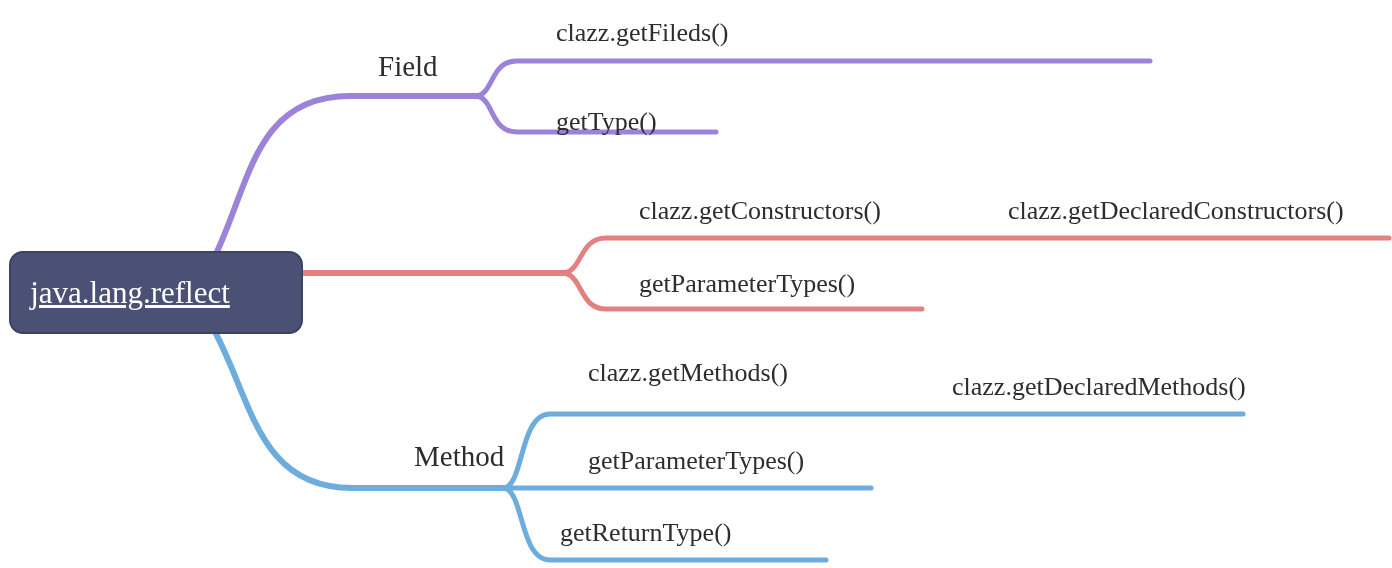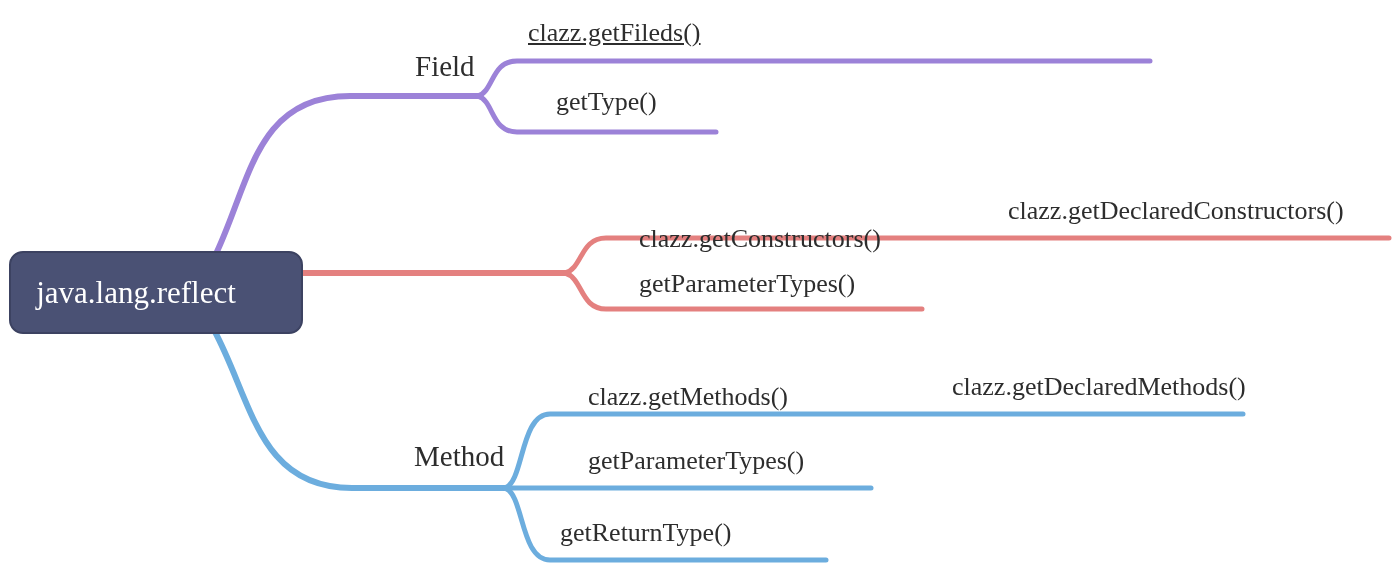--- a/index.html
+++ b/index.html
@@ -16,26 +16,27 @@
     position: absolute;
     color: #2d2d2d;
     line-height: 1.1;
     white-space: nowrap;
     cursor: default;
   }
   .branch-label { font-size: 29px; }
   .child-label  { font-size: 26px; }
   .root-label {
     position: absolute;
-    left: 16px; top: 252px;
+    left: 10px; top: 252px;
     width: 240px; height: 81px;
     display: flex; align-items: center; justify-content: center;
     color: #ffffff;
     font-size: 31px;
     white-space: nowrap;
+    text-decoration: underline;
   }
 </style>
 </head>
 <body>
 
 <div class="stage">
 
   <svg width="1392" height="568" viewBox="0 0 1392 568">
 
     <g fill="none" stroke-linecap="round">
@@ -51,27 +52,27 @@
       <path stroke-width="5" d="M 505 488 C 524 482 520 414 550 414 H 1243" stroke="#6cadde"></path>
       <path stroke-width="5" d="M 505 488 H 871" stroke="#6cadde"></path>
       <path stroke-width="5" d="M 505 488 C 524 494 520 560 550 560 H 826" stroke="#6cadde"></path>
     </g>
 
     <rect x="10" y="252" width="292" height="81" rx="13" stroke="#3c4261" stroke-width="2" fill="#4a5174"></rect>
   </svg>
 
   <div class="root-label">java.lang.reflect</div>
 
-  <div class="label branch-label" style="left:378px; top:51px;margin-left:37px;">Field</div>
-  <div class="label child-label" style="left:528px; top:19px;text-decoration:underline;">clazz.getFileds()</div>
-  <div class="label child-label" style="left:556px; top:88px;">getType()</div>
+  <div class="label branch-label" style="left:378px; top:51px;">Field</div>
+  <div class="label child-label" style="left:556px; top:19px;">clazz.getFileds()</div>
+  <div class="label child-label" style="left:556px; top:108px;">getType()</div>
 
-  <div class="label child-label" style="left:639px; top:197px;margin-top:28px;">clazz.getConstructors()</div>
+  <div class="label child-label" style="left:639px; top:197px;">clazz.getConstructors()</div>
   <div class="label child-label" style="left:1008px; top:197px;">clazz.getDeclaredConstructors()</div>
   <div class="label child-label" style="left:639px; top:270px;">getParameterTypes()</div>
 
   <div class="label branch-label" style="left:378px; top:441px;margin-left:36px;">Method</div>
-  <div class="label child-label" style="left:588px; top:383px;">clazz.getMethods()</div>
+  <div class="label child-label" style="left:588px; top:359px;">clazz.getMethods()</div>
   <div class="label child-label" style="left:952px; top:373px;">clazz.getDeclaredMethods()</div>
   <div class="label child-label" style="left:588px; top:447px;">getParameterTypes()</div>
   <div class="label child-label" style="left:560px; top:519px;">getReturnType()</div>
 
 </div>
 
 </body></html>

